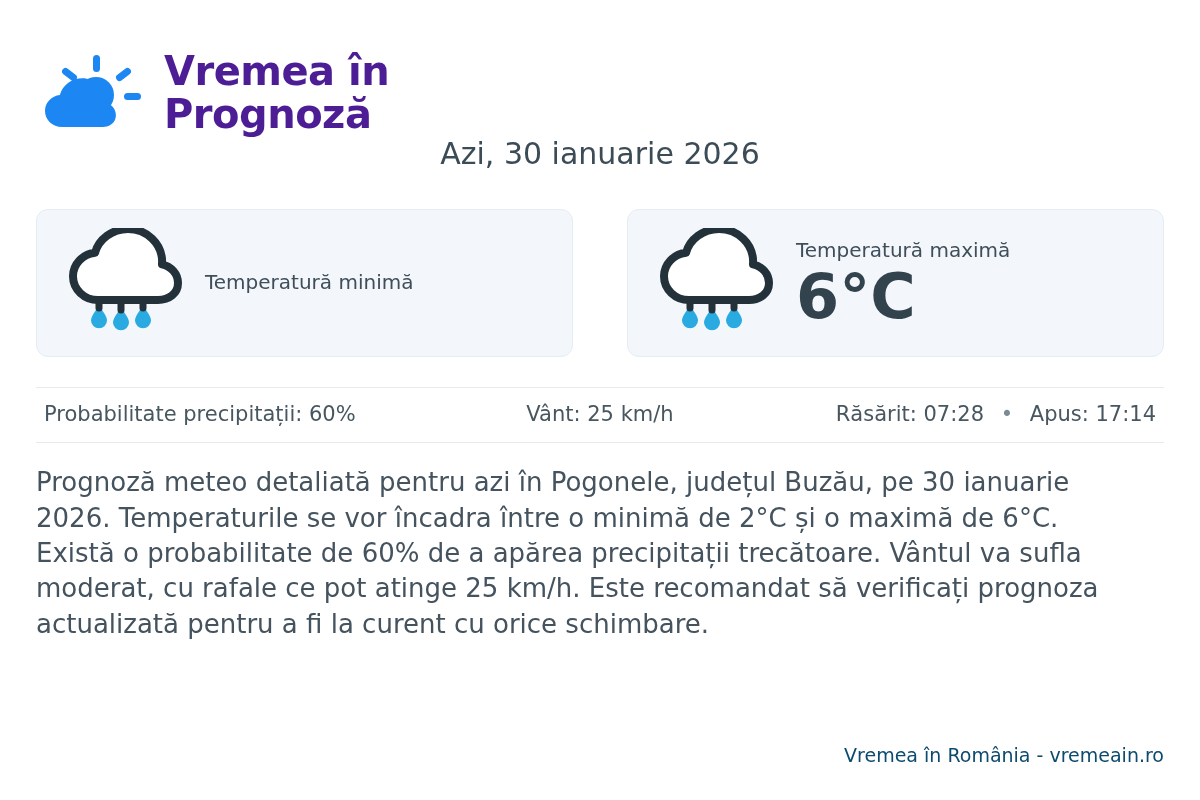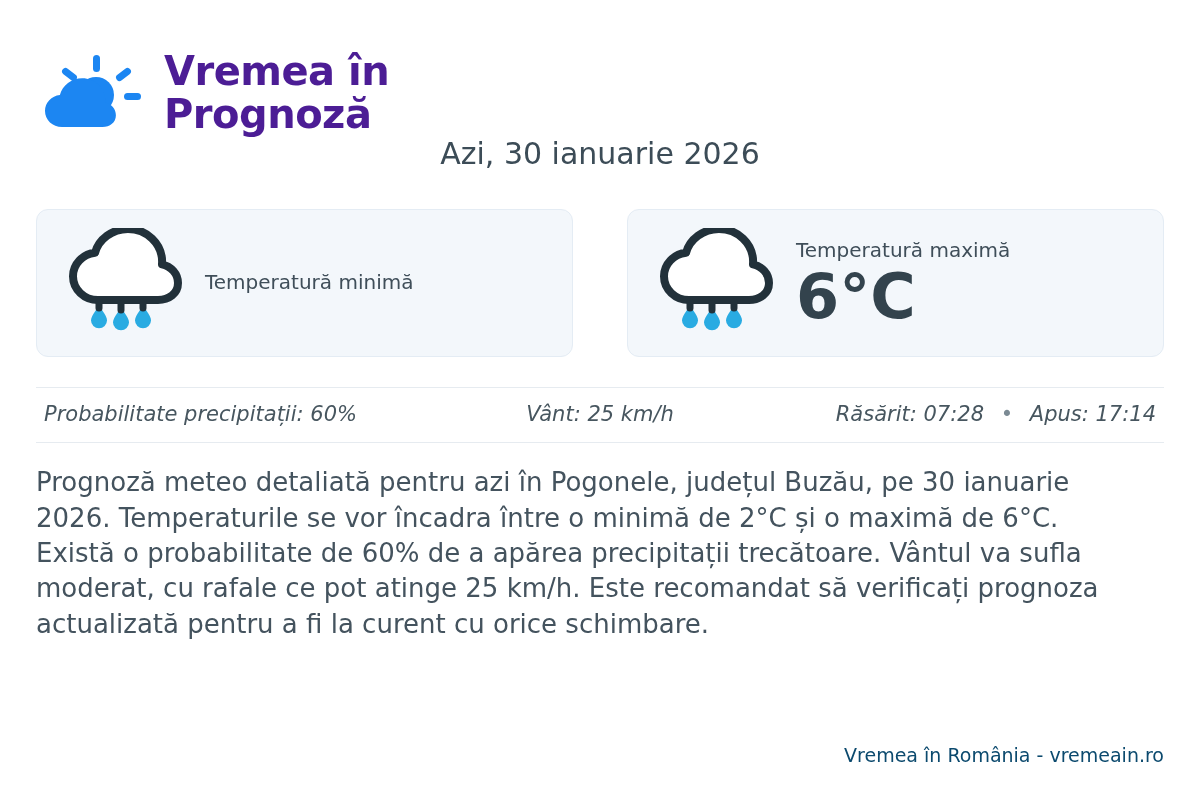--- a/index.html
+++ b/index.html
@@ -85,21 +85,20 @@
   
   .stats {
     display: flex;
     align-items: flex-start;
     margin-top: 30px;
     padding: 14px 8px 16px 8px;
     border-top: 1px solid #e6ebf0;
     border-bottom: 1px solid #e6ebf0;
     font-size: 21px;
     color: #47565f;
-    font-style: italic;
   }
   .stat-left { flex: 1 1 0; text-align: left; }
   .stat-mid { flex: 1 1 0; text-align: center; }
   .stat-right { flex: 1 1 0; text-align: right; white-space: nowrap; }
   .dot-sep { padding: 0 10px; color: #7b8a94; }
 
   
   .description {
     margin-top: 22px;
     font-size: 26px;

